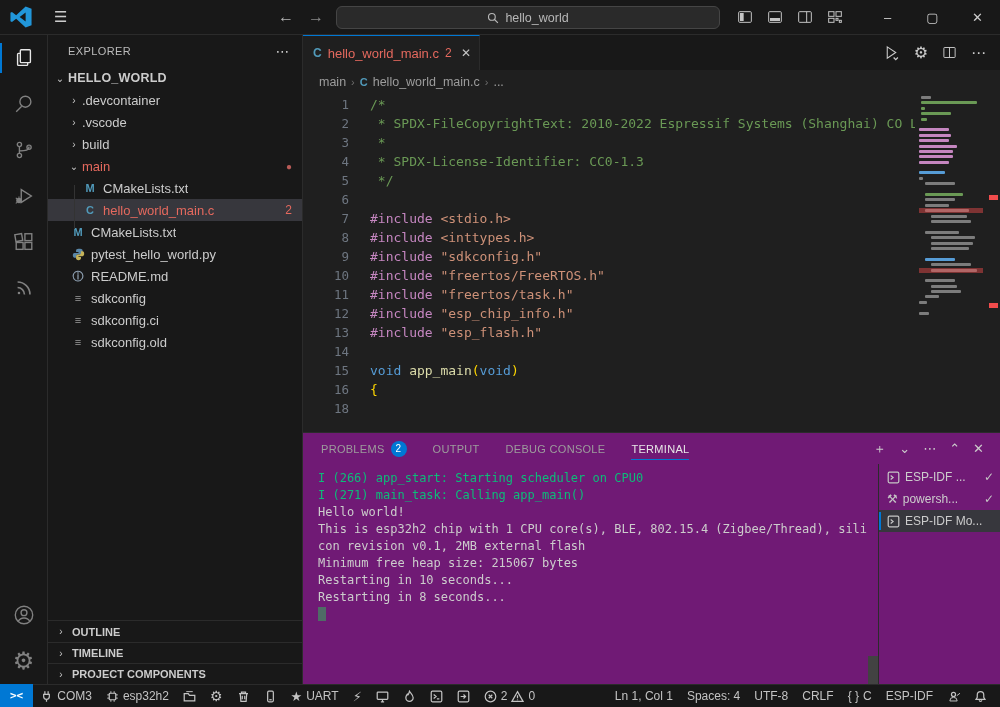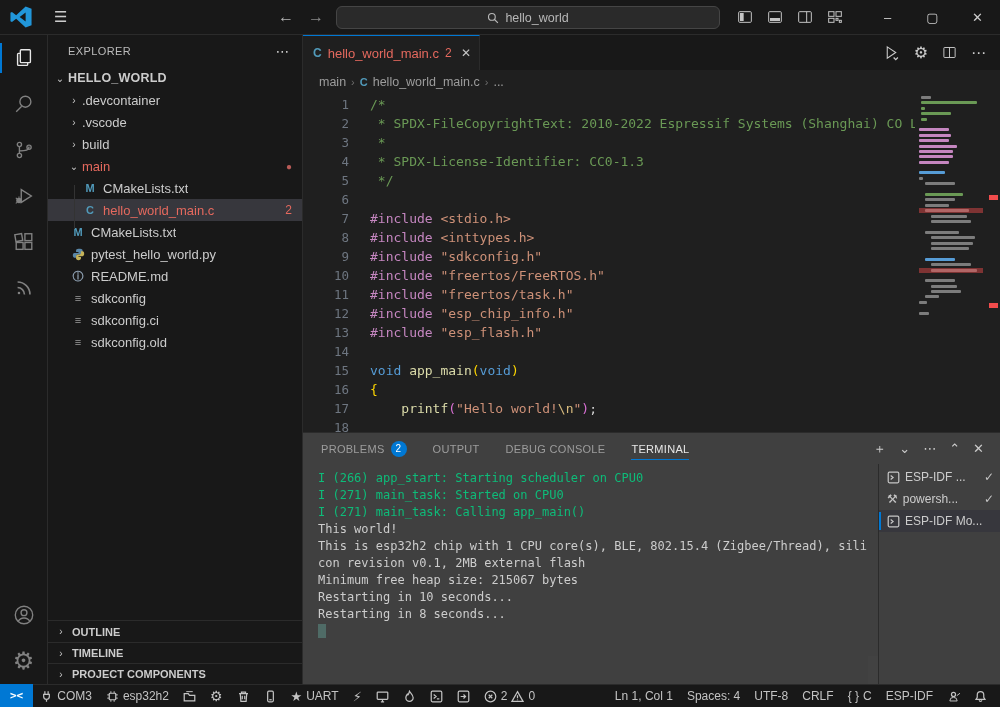--- a/index.html
+++ b/index.html
@@ -92,21 +92,21 @@
 
   .minimap { position:absolute; top:0; right:15px; width:70px; height:248px; background:#1f1f1f;
     padding:3px 2px 0 4px; cursor:pointer; }
   .mm-row { height:3px; margin-bottom:2.4px; position:relative; }
   .mm-bar { height:3px; border-radius:1px; }
   .mm-red { position:absolute; left:0; right:0; top:-1px; height:5px; background:rgba(241,76,76,.45); }
   .ruler { position:absolute; top:0; right:0; width:15px; bottom:0; }
   .ruler .mark { position:absolute; right:2px; width:9px; height:5px; background:#f14c4c; }
 
   
-  .panel { height:252px; background:#404040; border-top:1px solid #2b2b2b; display:flex; flex-direction:column; }
+  .panel { height:252px; background:#701a75; border-top:1px solid #2b2b2b; display:flex; flex-direction:column; }
   .panel-head { height:31px; display:flex; align-items:center; padding-left:18px; flex:none; }
   .ptab { display:flex; align-items:center; gap:6px; margin-right:26px; font-size:11px; letter-spacing:.3px;
     color:#9d9d9d; height:100%; cursor:pointer; position:relative; }
   .ptab.active { color:#e7e7e7;text-align:center; }
   .ptab.active::after { content:""; position:absolute; left:0; right:0; bottom:4px; height:1px; background:#0078d4; }
   .pbadge { background:#0078d4; color:#fff; border-radius:8px; min-width:16px; height:16px;
     display:flex; align-items:center; justify-content:center; font-size:10px; }
   .panel-actions { margin-left:auto; display:flex; align-items:center; gap:13px; padding-right:16px;
     color:#cccccc; font-size:13px; }
   .panel-actions .act { cursor:pointer; display:flex; align-items:center; }
@@ -384,21 +384,20 @@
             <div class="code-line"><span class="gutter">7</span><span class="lc"><span class="kw">#include</span><span class="tx"> </span><span class="st">&lt;stdio.h&gt;</span></span></div>
             <div class="code-line"><span class="gutter">8</span><span class="lc"><span class="kw">#include</span><span class="tx"> </span><span class="st">&lt;inttypes.h&gt;</span></span></div>
             <div class="code-line"><span class="gutter">9</span><span class="lc"><span class="kw">#include</span><span class="tx"> </span><span class="st">"sdkconfig.h"</span></span></div>
             <div class="code-line"><span class="gutter">10</span><span class="lc"><span class="kw">#include</span><span class="tx"> </span><span class="st">"freertos/FreeRTOS.h"</span></span></div>
             <div class="code-line"><span class="gutter">11</span><span class="lc"><span class="kw">#include</span><span class="tx"> </span><span class="st">"freertos/task.h"</span></span></div>
             <div class="code-line"><span class="gutter">12</span><span class="lc"><span class="kw">#include</span><span class="tx"> </span><span class="st">"esp_chip_info.h"</span></span></div>
             <div class="code-line"><span class="gutter">13</span><span class="lc"><span class="kw">#include</span><span class="tx"> </span><span class="st">"esp_flash.h"</span></span></div>
             <div class="code-line"><span class="gutter">14</span><span class="lc"></span></div>
             <div class="code-line"><span class="gutter">15</span><span class="lc"><span class="ty">void</span><span class="tx"> </span><span class="fn">app_main</span><span class="b1">(</span><span class="ty">void</span><span class="b1">)</span></span></div>
             <div class="code-line"><span class="gutter">16</span><span class="lc"><span class="b1">{</span></span></div>
-            <div class="code-line"><span class="gutter">17</span><span class="lc"><span class="tx">    </span><span class="fn">printf</span><span class="b2">(</span><span class="st">"Hello world!</span><span class="es">\n</span><span class="st">"</span><span class="b2">)</span><span class="tx">;</span></span></div>
             <div class="code-line"><span class="gutter">18</span><span class="lc"></span></div>
           </div>
         <div class="minimap" id="minimap">
             <div class="mm-row">
               <div class="mm-bar" style="width: 10px; margin-left: 2px; background: rgba(200, 200, 200, 0.55);"></div>
             </div>
             <div class="mm-row">
               <div class="mm-bar" style="width: 56px; margin-left: 2px; background: rgb(106, 153, 85);"></div>
             </div>
             <div class="mm-row">
@@ -532,23 +531,22 @@
               <span class="act">＋</span>
               <span class="act">⌄</span>
               <span class="act">⋯</span>
               <span class="act">⌃</span>
               <span class="act">✕</span>
             </div>
           </div>
         <div class="panel-body">
           <div class="term-out" id="term-out">
               <div class="tline green">I (266) app_start: Starting scheduler on CPU0</div>
-              <div class="tline green">I (271) main_task: Started on CPU0</div>
               <div class="tline green">I (271) main_task: Calling app_main()</div>
-              <div class="tline">This world!</div>
+              <div class="tline">Hello world!</div>
               <div class="tline">This is esp32h2 chip with 1 CPU core(s), BLE, 802.15.4 (Zigbee/Thread), sili</div>
               <div class="tline">con revision v0.1, 2MB external flash</div>
               <div class="tline">Minimum free heap size: 215067 bytes</div>
               <div class="tline">Restarting in 10 seconds...</div>
               <div class="tline">Restarting in 8 seconds...</div>
               <div class="cursor-block"></div>
             </div>
           <div class="term-scroll">
             <div class="term-thumb"></div>
           </div>

